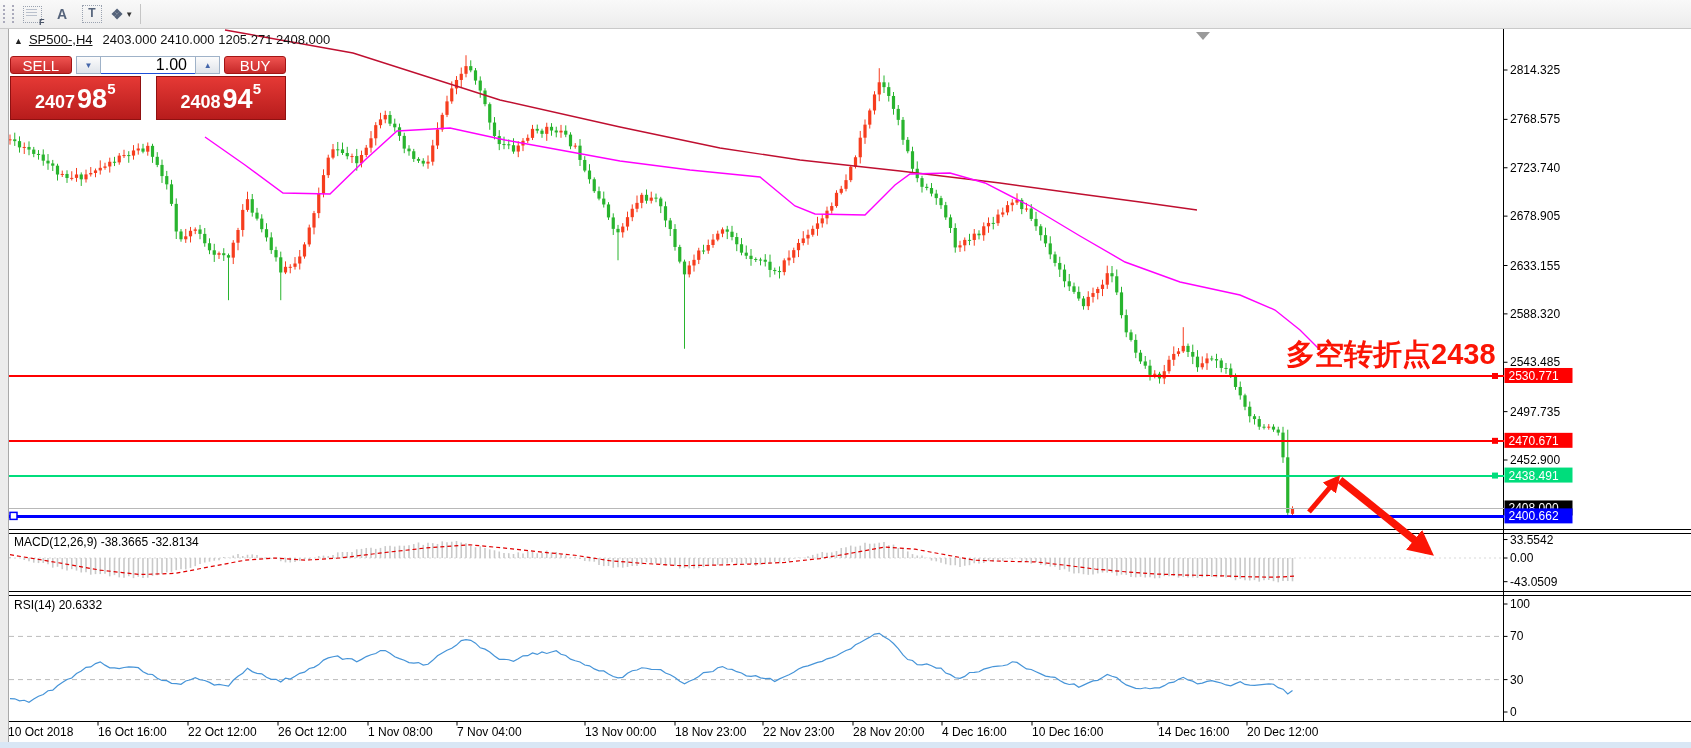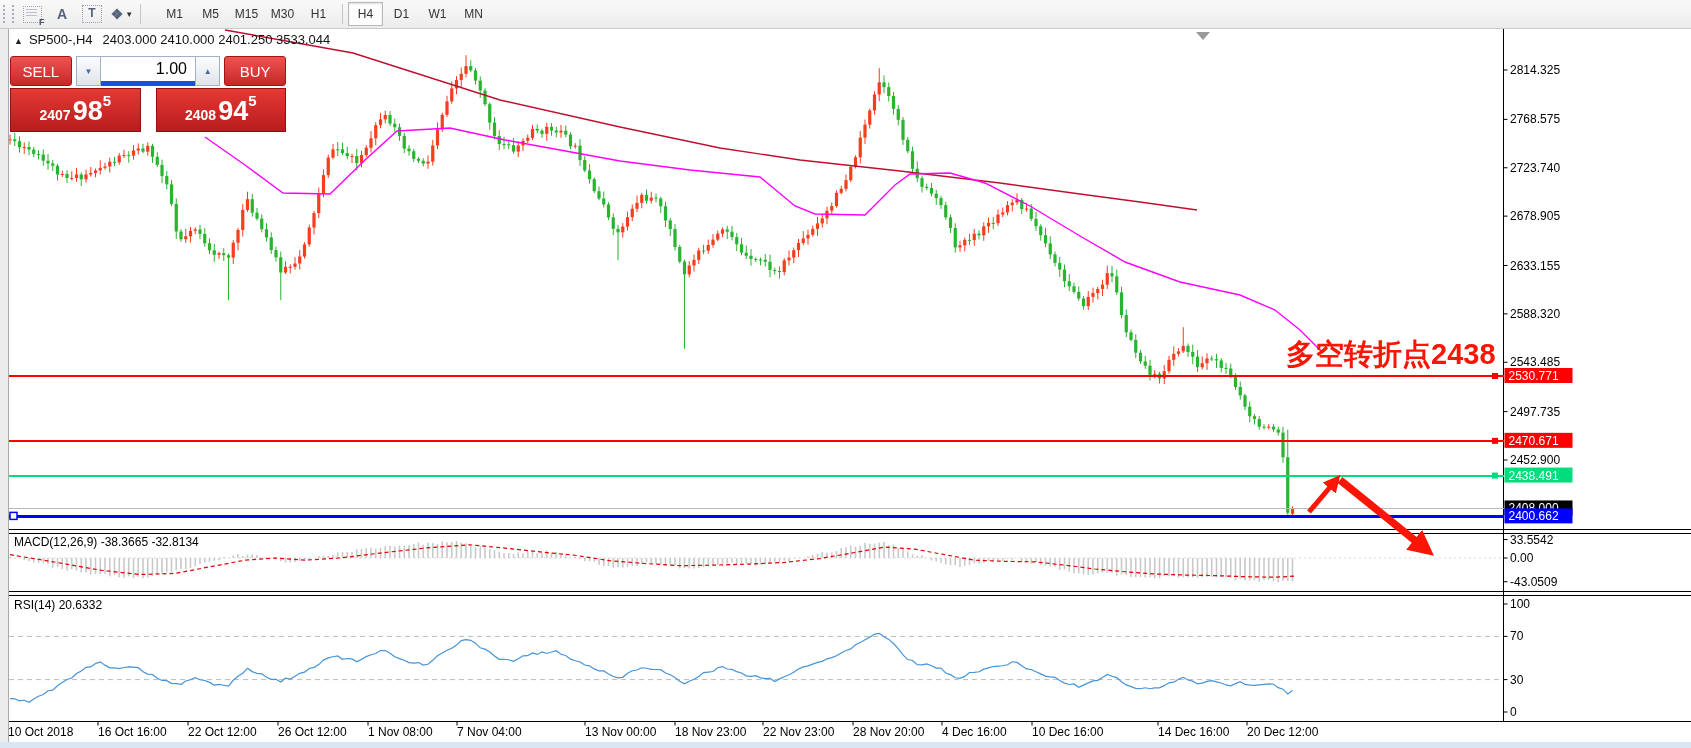--- a/index.html
+++ b/index.html
@@ -20,38 +20,38 @@
   .tf-group{display:flex;align-items:center;margin-left:10px;}
   .tf-btn{min-width:33px;height:22px;line-height:22px;text-align:center;font-size:12px;color:#333;
     border:1px solid transparent;margin-right:1px;}
   .tf-btn.active{background:#fdfdfd;border:1px solid #b8b8b8;box-shadow:inset 0 1px 2px rgba(0,0,0,.12);}
   .tf-sep{width:1px;height:20px;background:#c5c5c5;margin:0 5px;}
   
   .left-strip{position:absolute;left:0;top:28px;width:8px;height:714px;background:#ececec;border-right:1px solid #a9a9a9;z-index:4;}
   .bottom-strip{position:absolute;left:0;top:742px;width:1691px;height:6px;background:#d9e7f5;z-index:4;}
   .chart-header{position:absolute;left:14px;top:32px;z-index:6;font-size:13px;color:#111;white-space:nowrap;}
   .chart-header .collapse{font-size:9px;margin-right:6px;color:#222;}
-  .chart-header .sym{margin-right:10px;}
+  .chart-header .sym{margin-right:10px;text-decoration:underline;}
   
   .trade-panel{position:absolute;left:10px;top:56px;z-index:6;width:276px;}
-  .tp-row1{display:flex;height:30px;}
+  .tp-row1{display:flex;height:18px;}
   .btn-red{background:linear-gradient(#ef5350,#c62828);border:1px solid #a31515;border-radius:3px;color:#fff;
     font-size:15px;display:flex;align-items:center;justify-content:center;}
   .sell-btn{width:64px;}
   .buy-btn{width:64px;text-align:right;}
   .spin{width:25px;background:linear-gradient(#fcfcfc,#dfe4ea);border:1px solid #9fb2c8;display:flex;align-items:center;
     justify-content:center;color:#4466aa;font-size:8px;margin-left:4px;}
   .spin.up{margin-left:0;margin-right:4px;}
-  .vol{width:92px;background:#fff;border-top:1px solid #9fb2c8;border-bottom:5px solid #1d4ed8;color:#000;
+  .vol{width:92px;background:#fff;border-top:1px solid #9fb2c8;border-bottom:1px solid #1d4ed8;color:#000;
     font-size:16px;display:flex;align-items:center;justify-content:flex-end;padding-right:8px;}
   .tp-row2{display:flex;margin-top:2px;height:44px;}
   .quote-box{width:130px;background:linear-gradient(#e53935,#b71c1c);border:1px solid #8f1111;color:#fff;
     display:flex;align-items:baseline;justify-content:center;padding-top:2px;}
   .quote-box.ask{margin-left:15px;}
-  .q-prefix{font-size:14px;font-weight:bold;margin-right:2px;}
+  .q-prefix{font-size:18px;font-weight:bold;margin-right:2px;}
   .q-big{font-size:27px;font-weight:bold;line-height:40px;}
   .q-sup{font-size:15px;font-weight:bold;position:relative;top:-14px;}
   svg text{font-family:"Liberation Sans",sans-serif;}
 </style>
 </head>
 <body>
 
 <div id="stage">
 
   <div class="toolbar">
@@ -64,39 +64,27 @@
     </div>
     <div class="tb-icon">A</div>
     <div class="tb-icon">
       <span class="ticon">T</span>
     </div>
     <div class="tb-icon">
       <span>❖</span>
       <span class="caret">▼</span>
     </div>
     <div class="tb-sep"></div>
-    <div class="tf-group" id="tf-group">
-        <div class="tf-btn">M1</div>
-        <div class="tf-btn">M5</div>
-        <div class="tf-btn">M15</div>
-        <div class="tf-btn">M30</div>
-        <div class="tf-btn">H1</div>
-        <div class="tf-sep"></div>
-        <div class="tf-btn active">H4</div>
-        <div class="tf-btn">D1</div>
-        <div class="tf-btn">W1</div>
-        <div class="tf-btn">MN</div>
-      </div>
   </div>
 
   <div class="left-strip"></div>
   <div class="bottom-strip"></div>
 
   <div class="chart-header">
-    <span class="collapse">▲</span><span class="sym">SP500-,H4</span><span>2403.000 2410.000 2401.250 3533.044</span>
+    <span class="collapse">▲</span><span class="sym">SP500-,H4</span><span>2403.000 2410.000 1205.271 2408.000</span>
   </div>
 
   <div class="trade-panel">
     <div class="tp-row1">
       <div class="btn-red sell-btn">SELL</div>
       <div class="spin">▼</div>
       <div class="vol">1.00</div>
       <div class="spin up">▲</div>
       <div class="btn-red buy-btn">BUY</div>
     </div>

